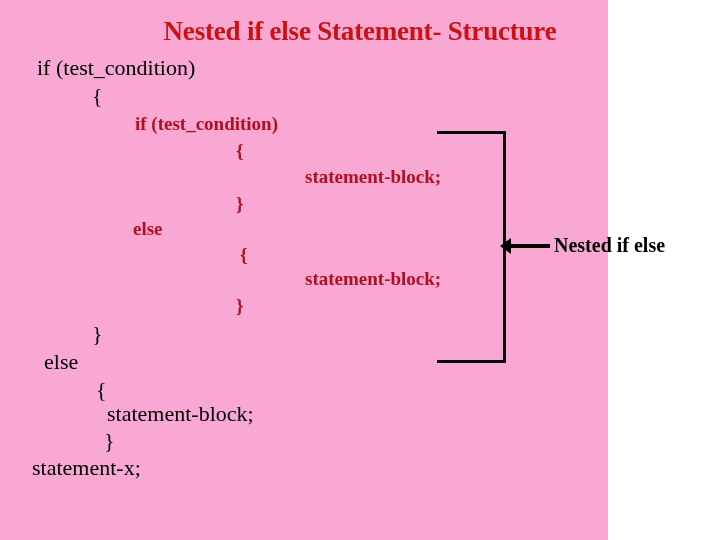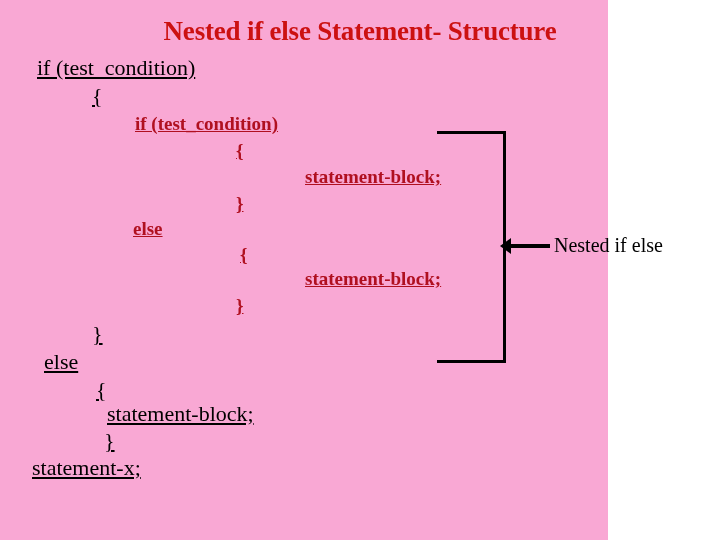--- a/index.html
+++ b/index.html
@@ -37,21 +37,20 @@
     letter-spacing: -0.2px;
     color: #CC1111;
     white-space: nowrap;
   }
 
   .code-line {
     position: absolute;
     white-space: pre;
     font-family: "Liberation Serif", "DejaVu Serif", serif;
     line-height: 1;
-    text-decoration: underline;
   }
 
   .outer {
     color: #000000;
     font-size: 22px;
     font-weight: normal;
   }
 
   .inner {
     color: #B01020;
@@ -98,21 +97,21 @@
     border-top: 8px solid transparent;
     border-bottom: 8px solid transparent;
     border-right: 11px solid #000000;
   }
 
   .callout-label {
     position: absolute;
     left: 554px;
     top: 234px;
     font-family: "Liberation Serif", "DejaVu Serif", serif;
-    font-weight: normal;
+    font-weight: bold;
     font-size: 20px;
     color: #000000;
     white-space: nowrap;
   }
 </style>
 </head>
 <body>
 
 <div id="slide">
 

